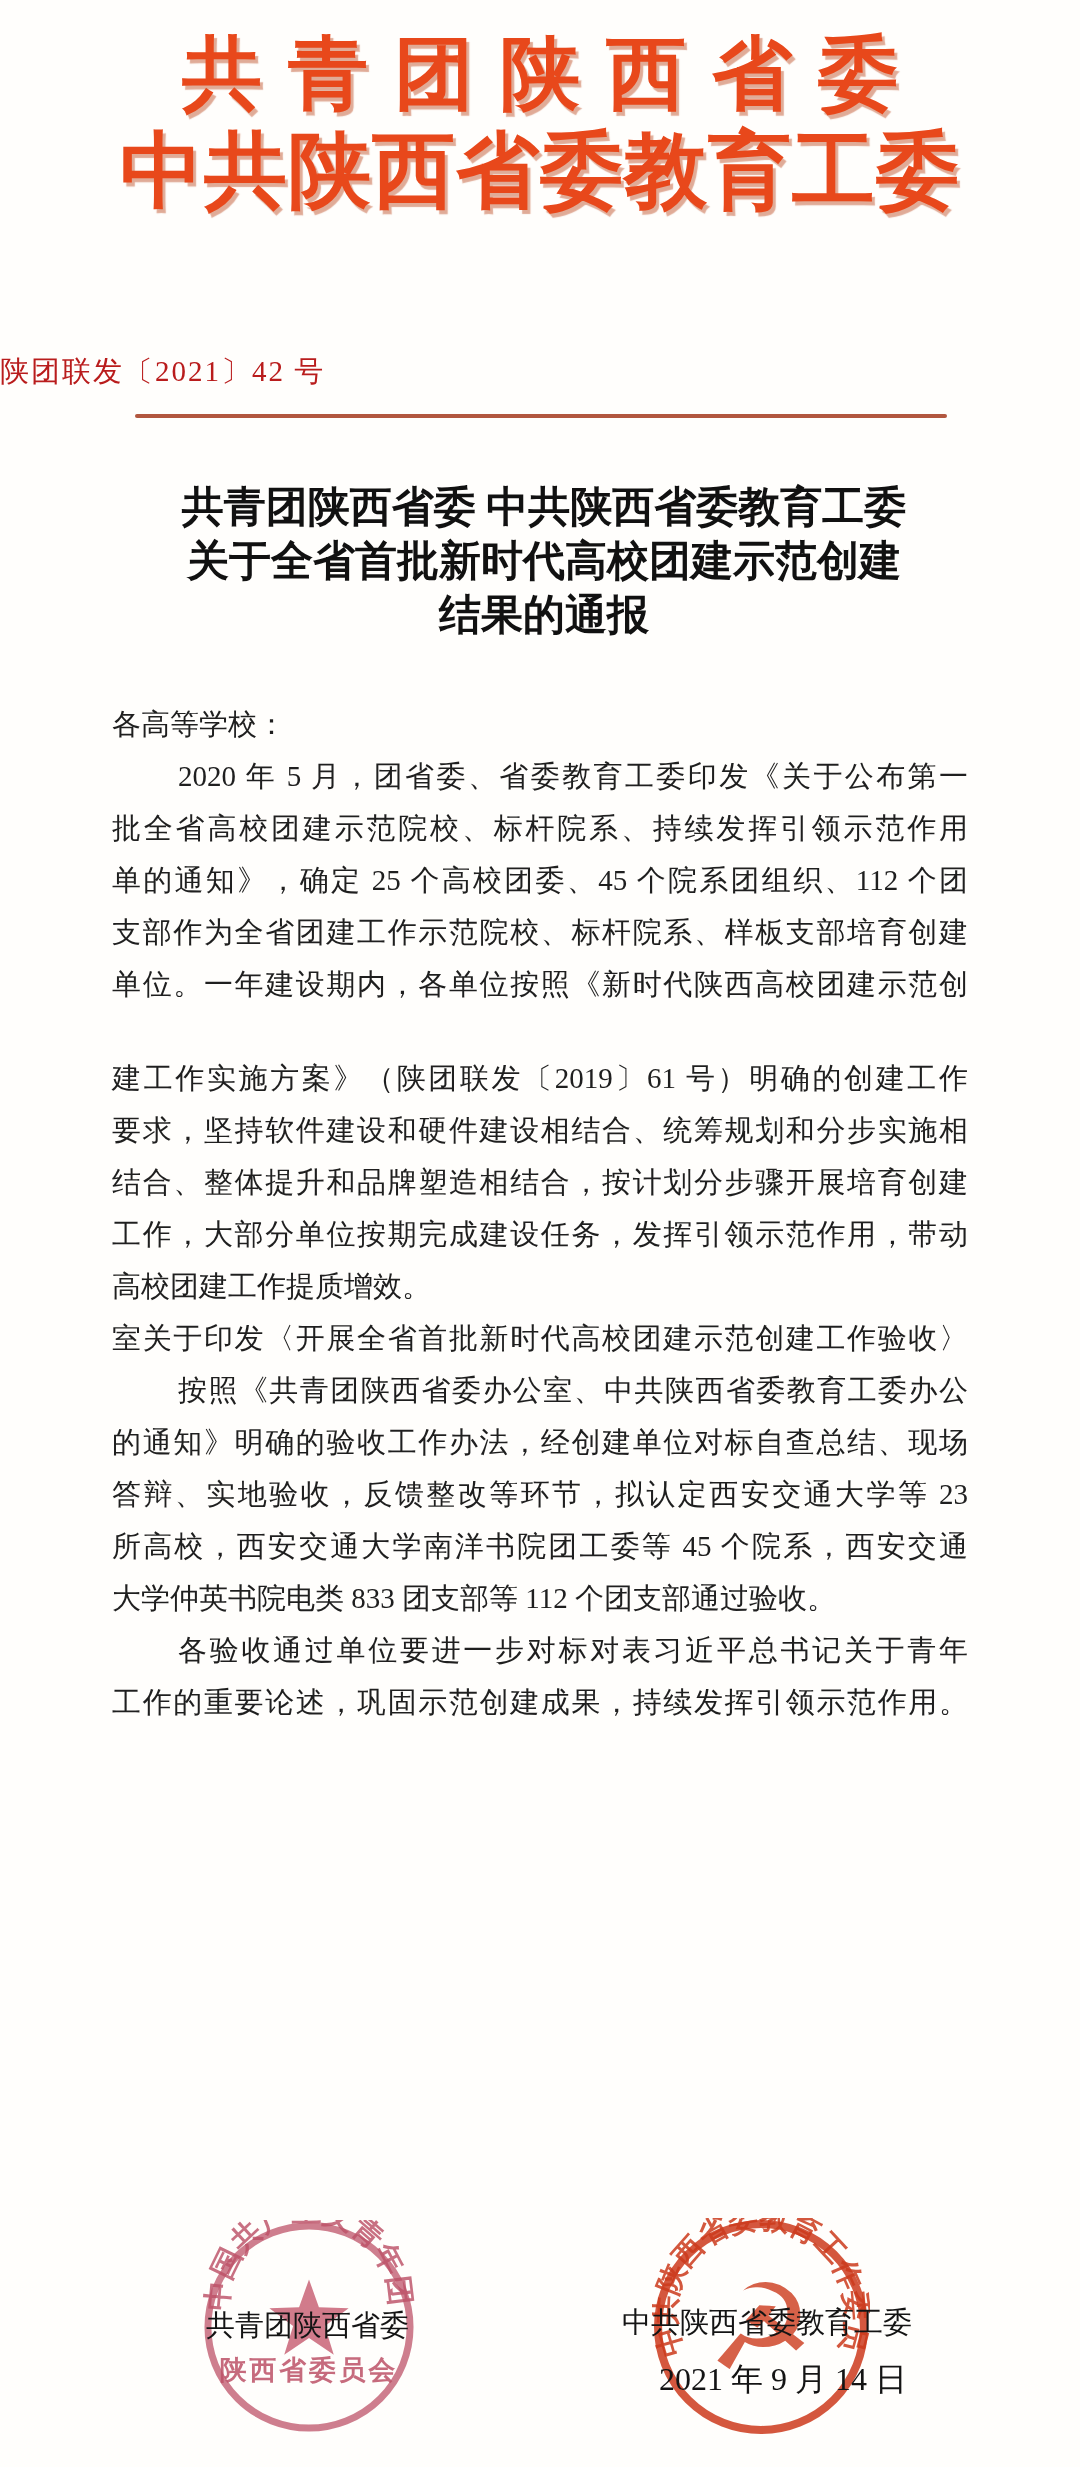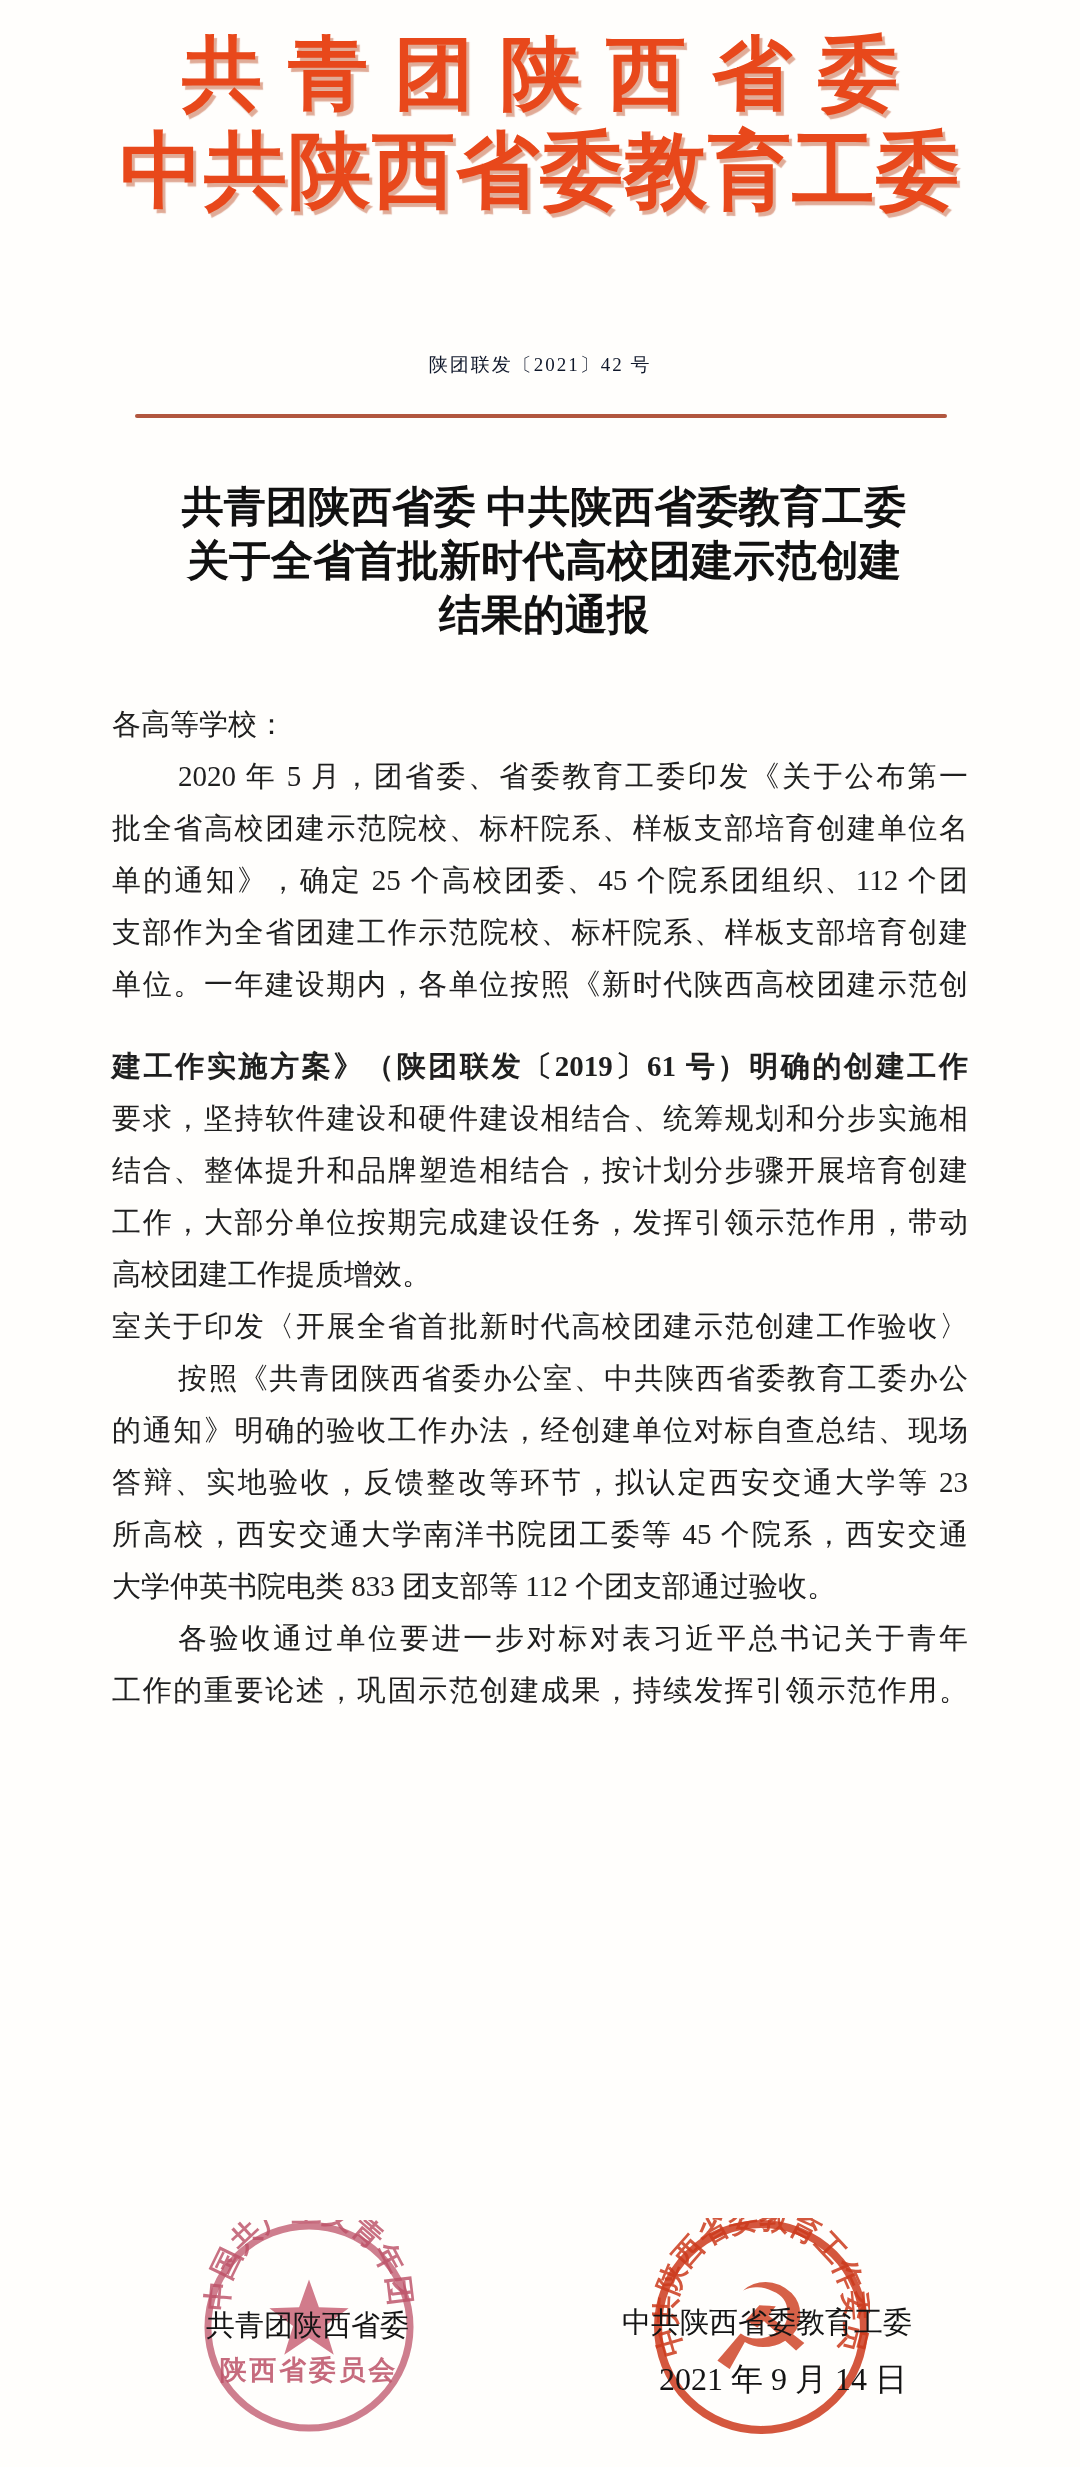--- a/index.html
+++ b/index.html
@@ -24,24 +24,23 @@
     text-shadow: 3px 4px 1px rgba(186,72,28,.45);
     white-space: nowrap;
     line-height: 1;
   }
   .hdr.l1 { top: 34px;  font-size: 80px; letter-spacing: 26px; text-indent: 26px; }
   .hdr.l2 { top: 130px; font-size: 83px; letter-spacing: 1px; }
   
   .docnum {
     position: absolute;
     top: 352px; left: 0; right: 0;
-    text-align: center;
-    font-size: 19px;
+    font-size: 29px;
     letter-spacing: 2px;
-    color: #0f172a;
+    color: #b91c1c;
   }
   
   .divider {
     position: absolute;
     top: 414px; left: 135px;
     width: 812px; height: 4px;
     background: #b2573f;
     border-radius: 2px;
   }
   
@@ -62,21 +61,21 @@
   .line {
     font-size: 29px;
     line-height: 52px;
     text-align: justify;
     text-align-last: justify;
     color: #1f1f1f;
     white-space: normal;
   }
   .line.end    { text-align-last: left; }
   .line.indent { text-indent: 66px; }
-  .line.gap    { margin-top: 30px; font-weight: bold; }
+  .line.gap    { margin-top: 42px; }
   
   .seal { position: absolute; }
   .seal-left  { top: 2220px; left: 202px; }
   .seal-right { top: 2218px; left: 652px; }
   .ringL { fill: none; stroke: #c05a6e; stroke-width: 7; opacity: .78; }
   .ringR { fill: none; stroke: #cc3a1c; stroke-width: 8; opacity: .85; }
   .ringTextL { font-size: 30px; fill: #bd5268; opacity: .82; font-weight: bold; letter-spacing: 2px; }
   .ringTextR { font-size: 29px; fill: #cc3a1c; opacity: .85; font-weight: bold; letter-spacing: 2px; }
   .starL { fill: #c75e72; opacity: .82; }
   .innerTextL { font-size: 27px; fill: #bd5268; opacity: .85; font-weight: bold; letter-spacing: 3px; }
@@ -108,21 +107,21 @@
   <div class="title">
     <div>共青团陕西省委 中共陕西省委教育工委</div>
     <div>关于全省首批新时代高校团建示范创建</div>
     <div>结果的通报</div>
   </div>
 
   <div class="bodyflow">
     <div id="body-lines">
         <div class="line end">各高等学校：</div>
         <div class="line indent">2020 年 5 月，团省委、省委教育工委印发《关于公布第一</div>
-        <div class="line">批全省高校团建示范院校、标杆院系、样板支部培育创建单位名</div>
+        <div class="line">批全省高校团建示范院校、标杆院系、持续发挥引领示范作用</div>
         <div class="line">单的通知》，确定 25 个高校团委、45 个院系团组织、112 个团</div>
         <div class="line">支部作为全省团建工作示范院校、标杆院系、样板支部培育创建</div>
         <div class="line">单位。一年建设期内，各单位按照《新时代陕西高校团建示范创</div>
         <div class="line gap">建工作实施方案》（陕团联发〔2019〕61 号）明确的创建工作</div>
         <div class="line">要求，坚持软件建设和硬件建设相结合、统筹规划和分步实施相</div>
         <div class="line">结合、整体提升和品牌塑造相结合，按计划分步骤开展培育创建</div>
         <div class="line">工作，大部分单位按期完成建设任务，发挥引领示范作用，带动</div>
         <div class="line end">高校团建工作提质增效。</div>
         <div class="line">室关于印发〈开展全省首批新时代高校团建示范创建工作验收〉</div>
         <div class="line indent">按照《共青团陕西省委办公室、中共陕西省委教育工委办公</div>

